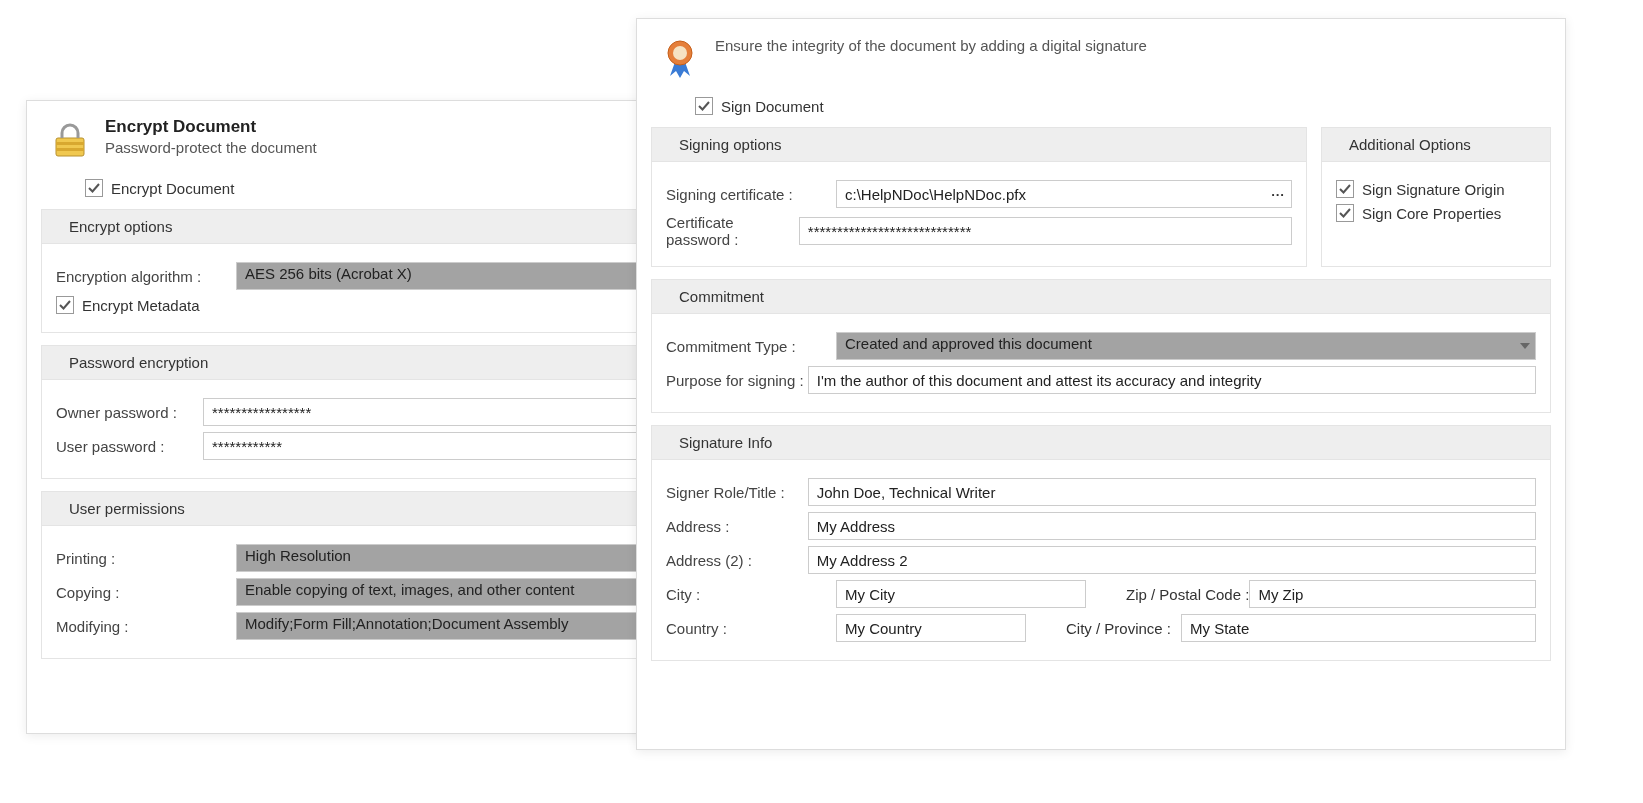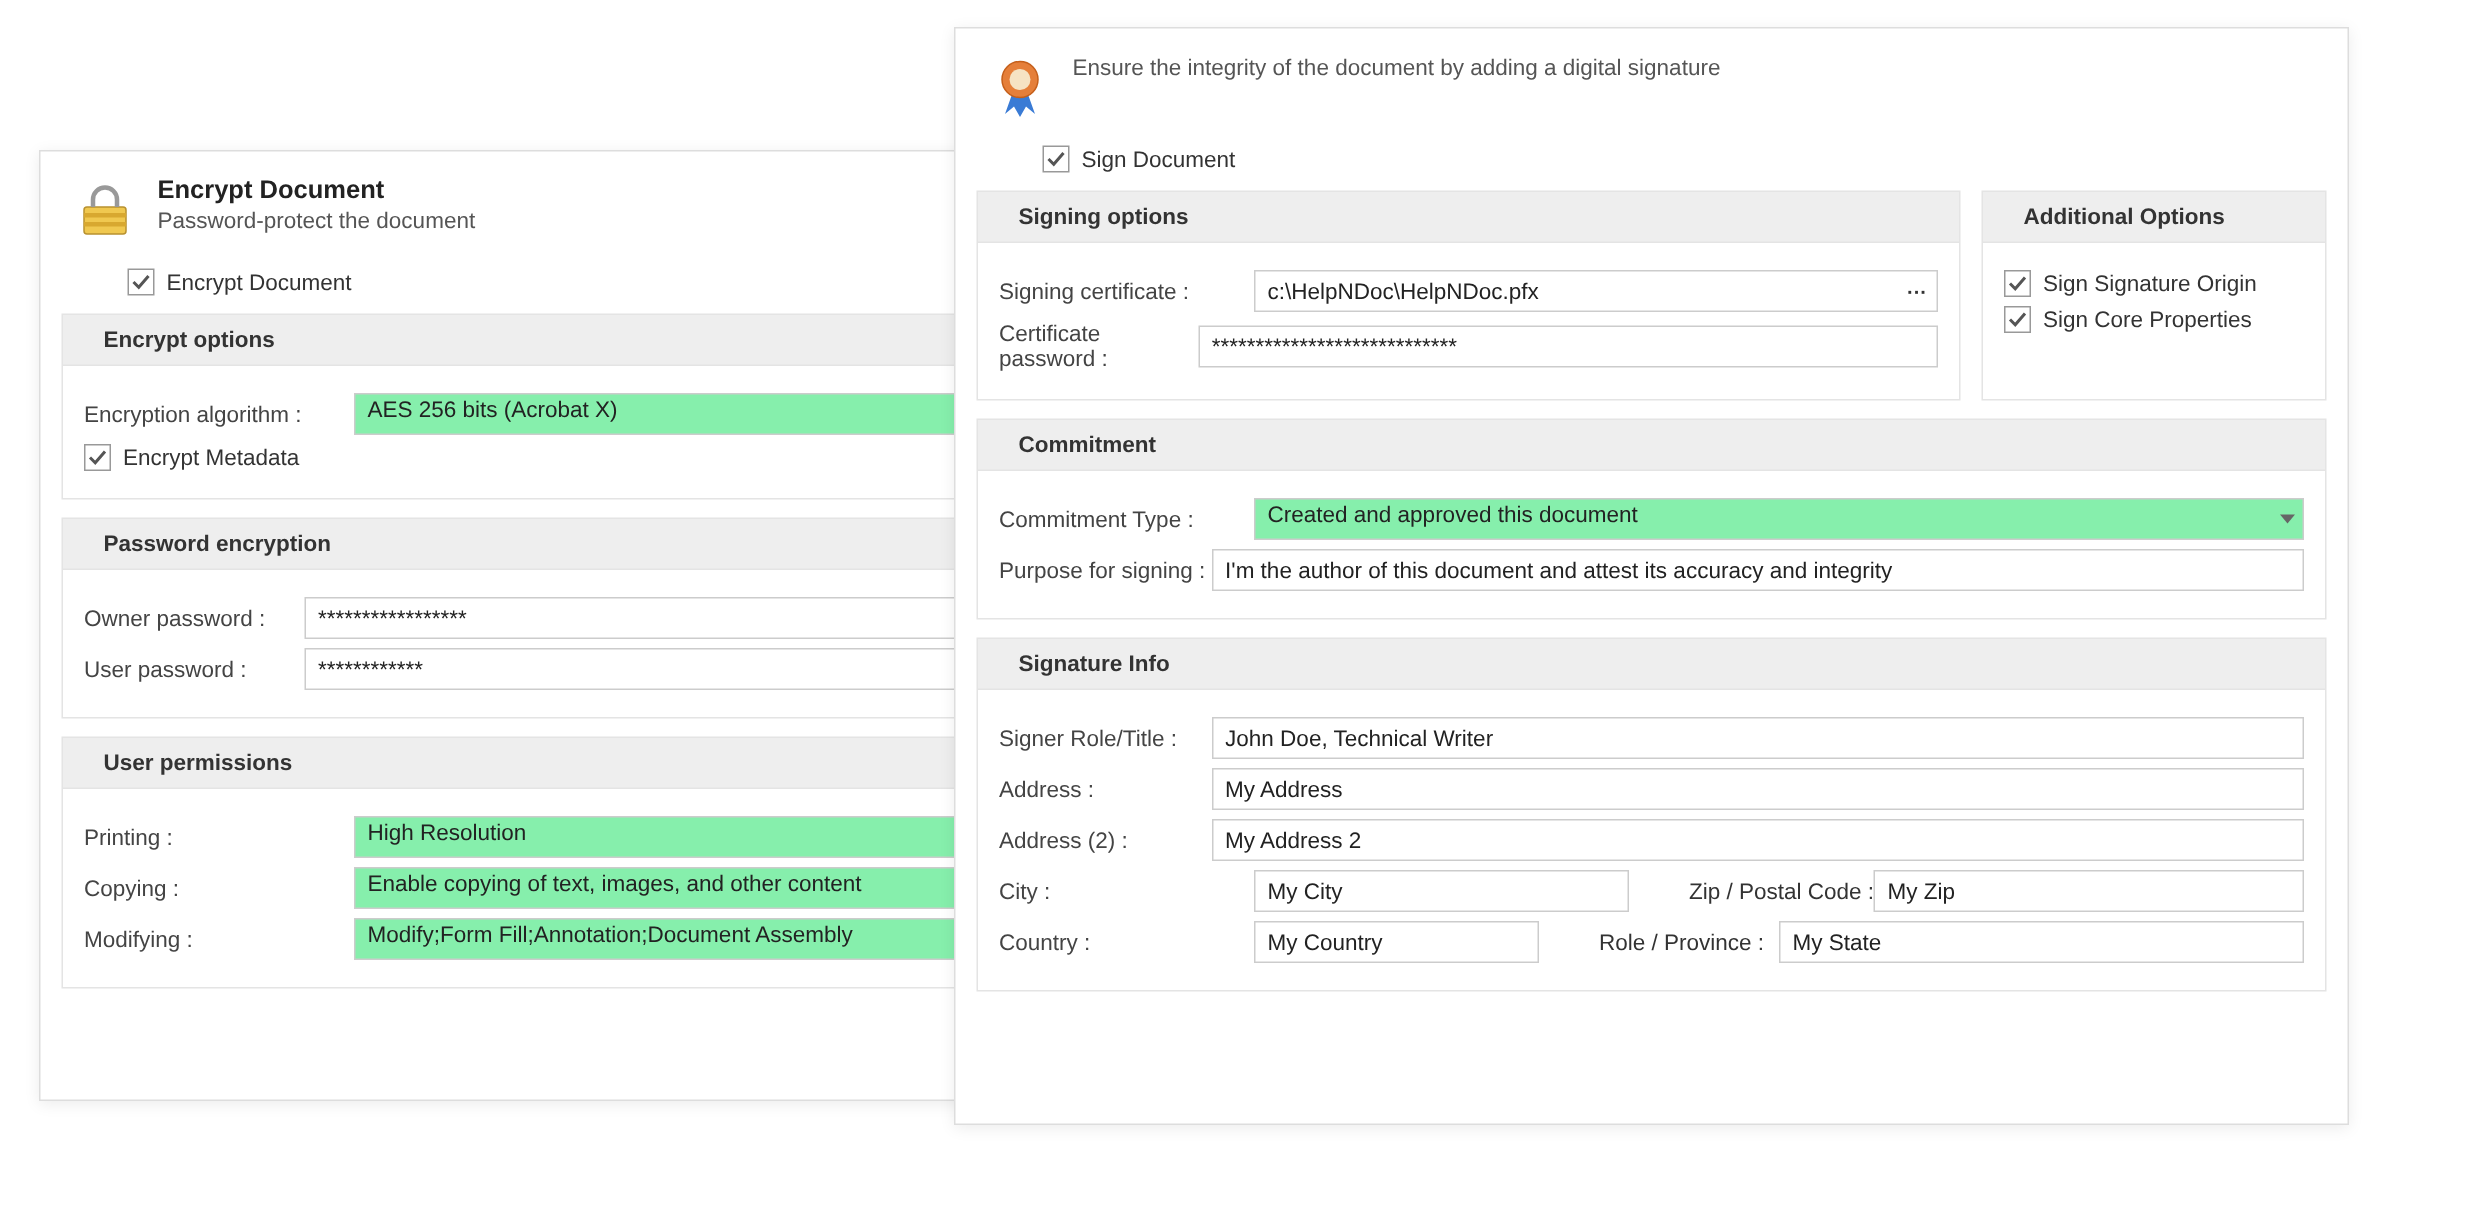--- a/index.html
+++ b/index.html
@@ -31,21 +31,21 @@
     .header-check-row{ margin:8px 0 0 58px; display:flex; align-items:flex-end; }
 
     .section{
       border:1px solid #e4e4e4;
       margin:12px 14px 0 14px;
     }
     .section-head{
       background:#eee;
       border-bottom:1px solid #e4e4e4;
       padding:8px 27px;
-      font-weight:700;
+      font-weight:400;
       color:#333;
     }
     .section-body{ padding:12px 14px; }
 
     .row{ display:flex; align-items:center; margin:6px 0; }
     .row-label{ color:#444; }
     .input{
       border:1px solid #ccc;
       height:28px;
       padding:2px 8px;
@@ -71,21 +71,21 @@
 
     
     .encrypt-panel .row-label{ width:180px; }
     
     .sign-columns{ display:flex; gap:14px; margin:12px 14px 0 14px; }
     .sign-left{ flex:1; border:1px solid #e4e4e4; }
     .sign-right{ width:230px; border:1px solid #e4e4e4; }
     .sign-left .row-label, .commitment .row-label, .siginfo .row-label{ width:170px; }
     .select{
       border:1px solid #ccc; height:28px; padding:2px 26px 2px 8px;
-      font-size:15px; background:#86efac; color:#222; width:100%;
+      font-size:15px; background:#a3a3a3; color:#222; width:100%;
       position:relative;
     }
     .select-wrap{ position:relative; flex:1; }
     .select-caret{
       position:absolute; right:6px; top:50%; transform:translateY(-50%);
       border-left:5px solid transparent; border-right:5px solid transparent;
       border-top:6px solid #666;
     }
   </style>
 </head>
@@ -273,19 +273,19 @@
       </div>
       <div class="row">
         <div class="row-label">City :</div>
         <input class="input" style="flex: 0 0 250px;" value="My City">
         <div class="pair-label" style="margin-left:40px;">Zip / Postal Code :</div>
         <input class="input" style="flex: 1 1 0%;" value="My Zip">
       </div>
       <div class="row">
         <div class="row-label">Country :</div>
         <input class="input" style="flex: 0 0 190px;" value="My Country">
-        <div class="pair-label" style="margin-left:40px;margin-right:10px">Role / Province :</div>
+        <div class="pair-label" style="margin-left:40px;margin-right:10px">City / Province :</div>
         <input class="input" style="flex: 1 1 0%;" value="My State">
       </div>
     </div>
   </div>
 
 </div>
 
 </body></html>

